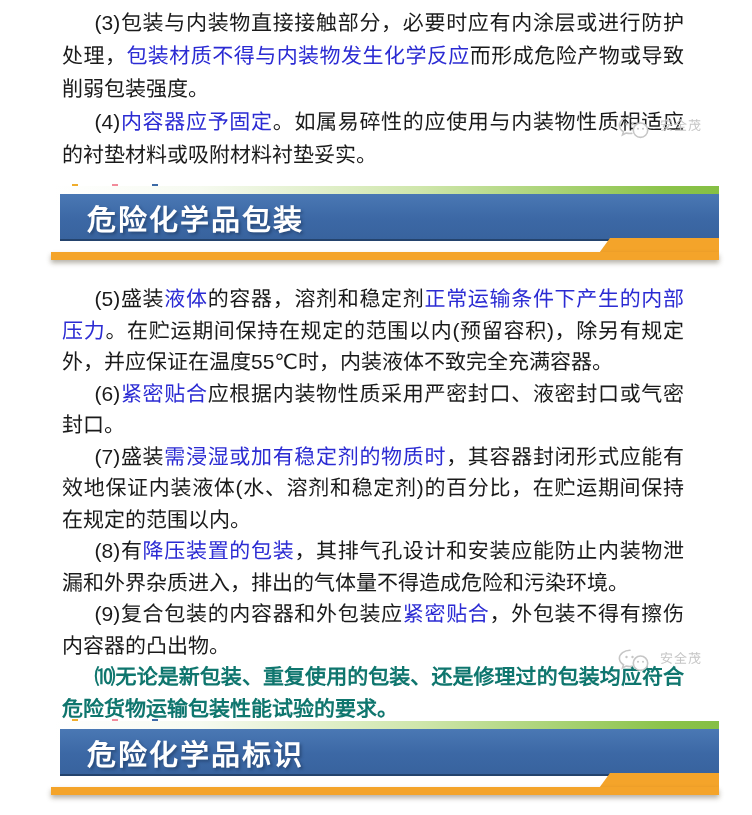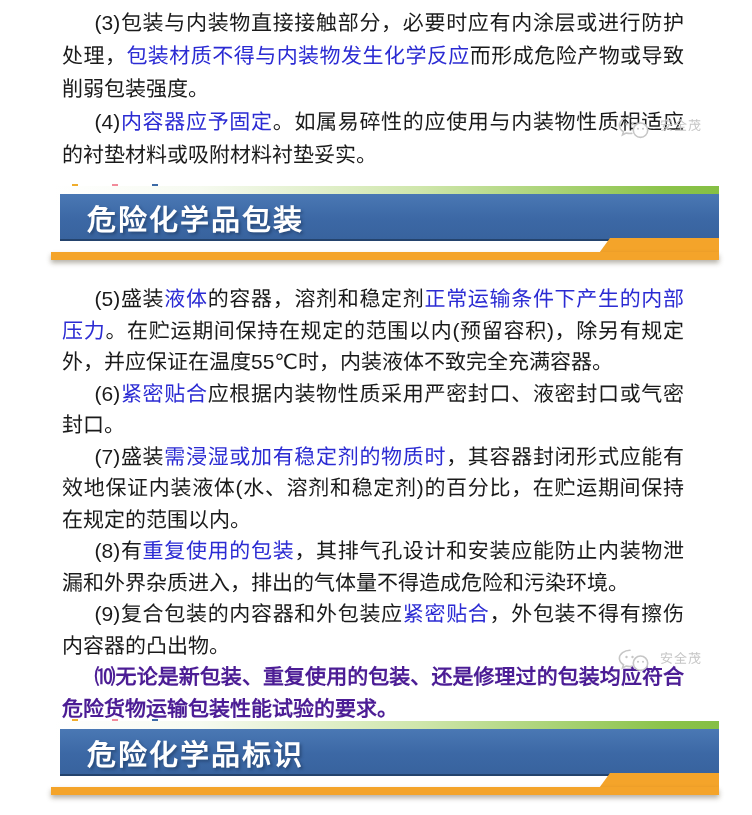--- a/index.html
+++ b/index.html
@@ -15,21 +15,21 @@
   .textblock {
     left:0; width:728px; box-sizing:border-box;
     padding:0 44px 0 62px;
     font-size:21px; text-align:justify; color:#1a1a1a;
   }
   .textblock-top  { top:6px;  line-height:33px; }
   .textblock-main { top:283px; line-height:31.5px; }
   .para { margin:0; text-indent:1.55em; }
   .seg-normal { color:#1a1a1a; }
   .seg-blue   { color:#2b2bd3; }
-  .seg-pink   { color:#4c1d95; font-weight:bold; }
+  .seg-pink   { color:#0f766e; font-weight:bold; }
 
   
   .watermark {
     right:50px; display:flex; gap:7px;
     color:#c6c6c6; font-size:13px; letter-spacing:1px;
   }
   .watermark svg { display:block; }
 
   
   .banner { left:48px; width:671px; height:78px; }
@@ -98,21 +98,21 @@
     <span class="banner-title">危险化学品包装</span>
   </div>
   <div class="orange-tab"></div>
   <div class="orange-strip"></div>
 </div>
 
 <div class="abs textblock textblock-main">
     <p class="para"><span class="seg-normal">(5)盛装</span><span class="seg-blue">液体</span><span class="seg-normal">的容器，溶剂和稳定剂</span><span class="seg-blue">正常运输条件下产生的内部压力</span><span class="seg-normal">。在贮运期间保持在规定的范围以内(预留容积)，除另有规定外，并应保证在温度55℃时，内装液体不致完全充满容器。</span></p>
     <p class="para"><span class="seg-normal">(6)</span><span class="seg-blue">紧密贴合</span><span class="seg-normal">应根据内装物性质采用严密封口、液密封口或气密封口。</span></p>
     <p class="para"><span class="seg-normal">(7)盛装</span><span class="seg-blue">需浸湿或加有稳定剂的物质时</span><span class="seg-normal">，其容器封闭形式应能有效地保证内装液体(水、溶剂和稳定剂)的百分比，在贮运期间保持在规定的范围以内。</span></p>
-    <p class="para"><span class="seg-normal">(8)有</span><span class="seg-blue">重复使用的包装</span><span class="seg-normal">，其排气孔设计和安装应能防止内装物泄漏和外界杂质进入，排出的气体量不得造成危险和污染环境。</span></p>
+    <p class="para"><span class="seg-normal">(8)有</span><span class="seg-blue">降压装置的包装</span><span class="seg-normal">，其排气孔设计和安装应能防止内装物泄漏和外界杂质进入，排出的气体量不得造成危险和污染环境。</span></p>
     <p class="para"><span class="seg-normal">(9)复合包装的内容器和外包装应</span><span class="seg-blue">紧密贴合</span><span class="seg-normal">，外包装不得有擦伤内容器的凸出物。</span></p>
     <p class="para"><span class="seg-pink">⑽无论是新包装、重复使用的包装、还是修理过的包装均应符合危险货物运输包装性能试验的要求。</span></p>
   </div>
 
 <div class="abs watermark" style="top:648px">
   <span>
     <svg width="36" height="26" viewBox="0 0 36 26">
       <g fill="none" stroke="#c6c6c6" stroke-width="1.6" stroke-linecap="round">
         <path d="M13 2.2 C7.2 2.2 2.4 5.8 2.4 10.3 c0 2.6 1.6 4.9 4.1 6.4 l-1 3.2 3.6-1.9 c1.2.3 2.6.5 3.9.5 .6 0 1.2 0 1.8-.1"></path>
         <circle cx="23.5" cy="15.2" r="7.2" fill="#ffffff"></circle>

